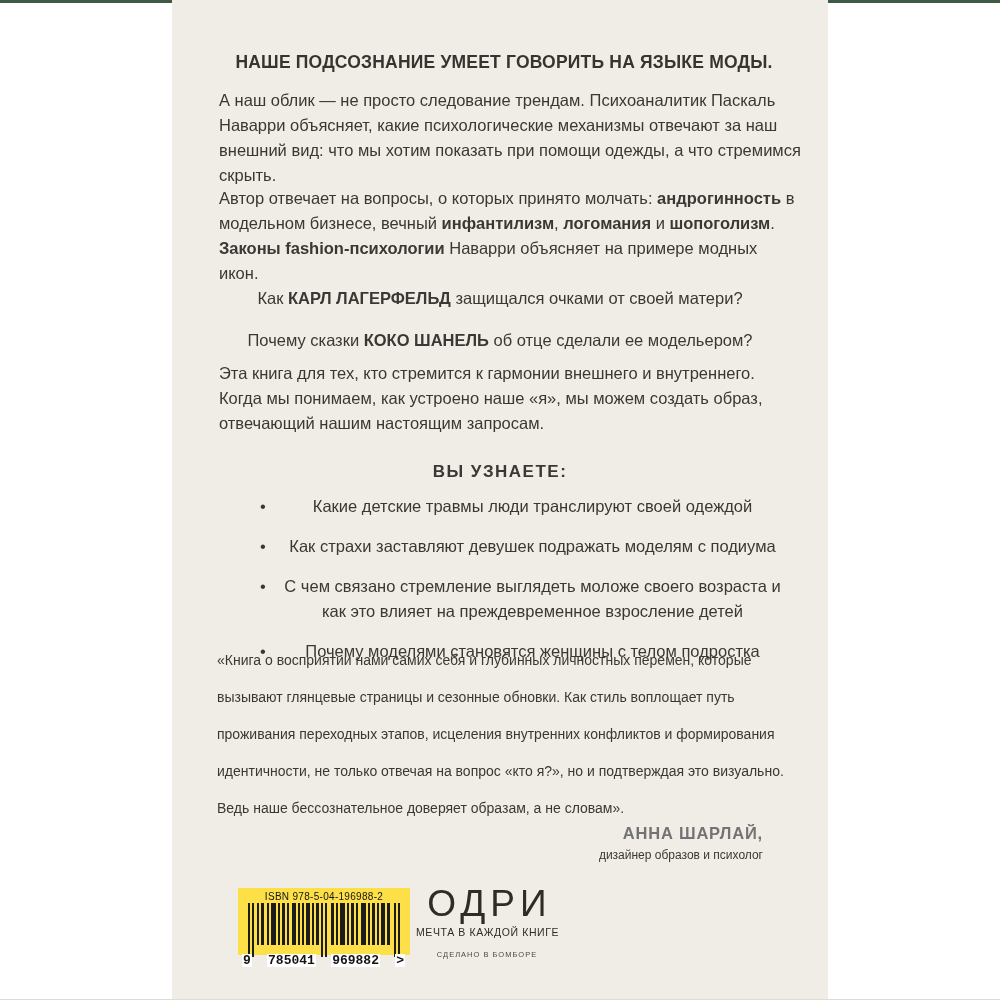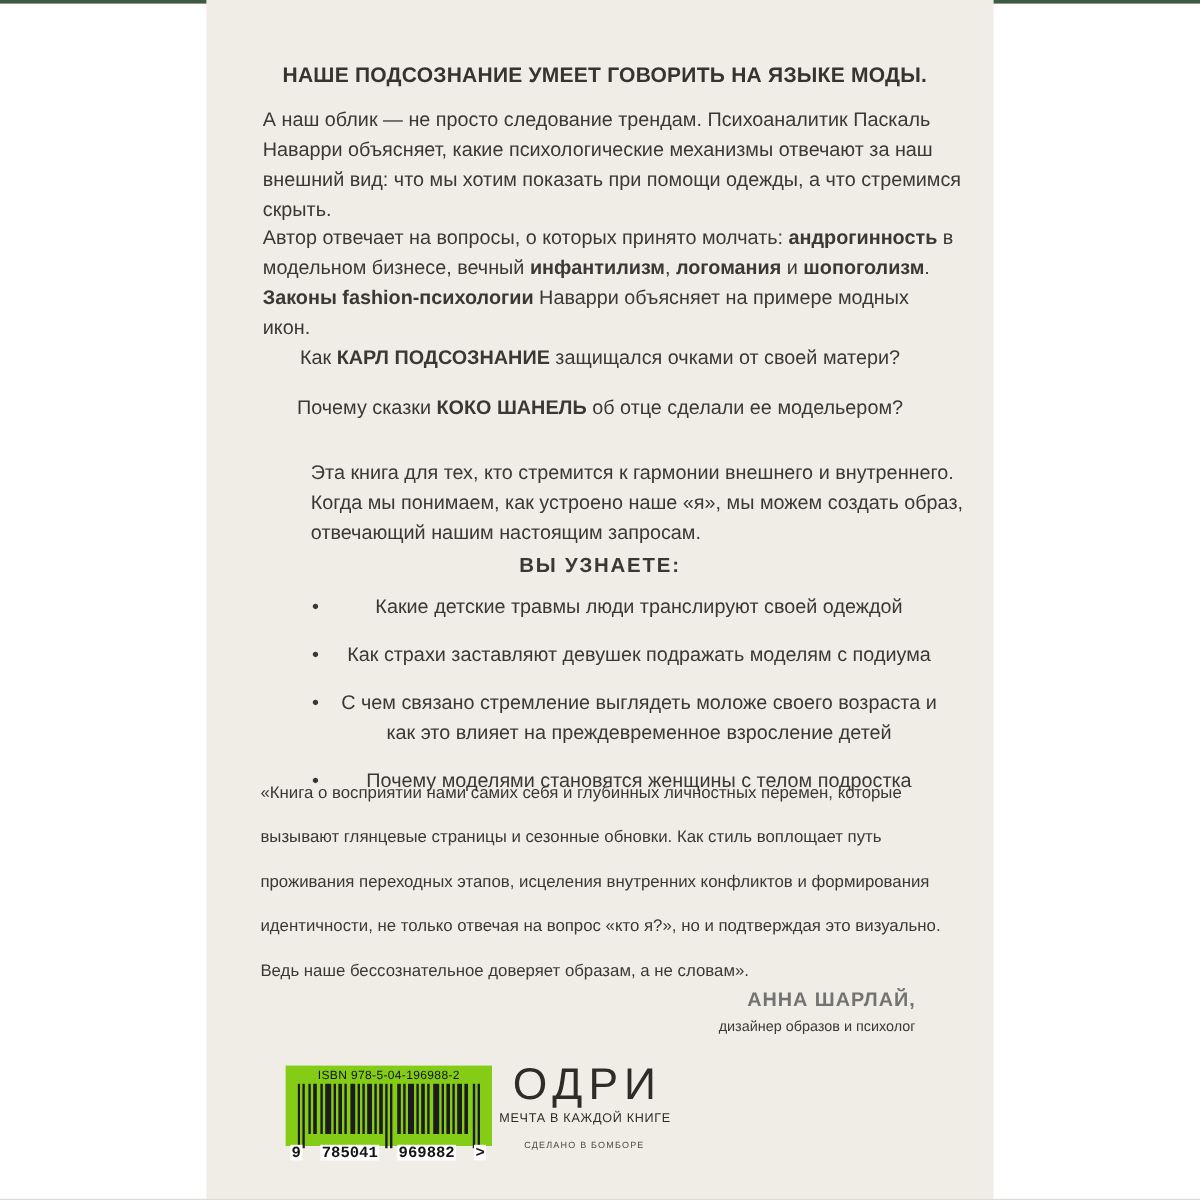--- a/index.html
+++ b/index.html
@@ -21,21 +21,21 @@
   .headline {
     position:absolute; top:48px; left:0; width:100%; margin:4px;
     text-align:center; font-size:17.5px; font-weight:bold; letter-spacing:0.2px; color:#363430;
   }
   .para {
     position:absolute; left:47px; width:582px; margin:0;
     font-size:16.5px; line-height:25px;
   }
   .p1 { top:88px; }
   .p2 { top:186px; }
-  .p3 { top:382px;margin-left:40px; }
+  .p3 { top:361px; }
   .b { font-weight:bold; }
 
   .question {
     position:absolute; left:0; width:100%; margin:0;
     text-align:center; font-size:16.5px;
   }
   .q1 { top:289px; }
   .q2 { top:331px; }
 
   .section-heading {
@@ -54,21 +54,21 @@
     position:absolute; top:642px; left:45px; width:592px; margin:0;
     font-size:14px; line-height:37px;
   }
 
   .attribution { position:absolute; top:824px; right:65px; text-align:right; }
   .attr-name { font-weight:bold; font-size:16.5px; letter-spacing:0.8px; color:#737373; }
   .attr-role { font-size:12px; margin-top:5px; }
 
   .barcode {
     position:absolute; left:66px; top:888px; width:172px; height:67px;
-    background:#84cc16;
+    background:#fde047;
   }
   .isbn { padding-top:3px; text-align:center; font-size:10px; letter-spacing:0.3px; color:#141414; }
   .bars-row { position:relative; height:54px; margin:1px 10px 0; }
   .bars-row svg { display:block; width:100%; height:100%; }
   .digits {
     position:absolute; left:-6px; right:-5px; bottom:-10px;
     display:flex; justify-content:space-between; align-items:flex-end;
     font-family:"Liberation Mono", monospace; font-weight:bold; font-size:13px; color:#141414;
   }
   .digits span { background:#ffffff; padding:0 1px; line-height:13px; }
@@ -88,21 +88,21 @@
   <div class="top-line"></div>
 
   <div class="cover">
 
     <h1 class="headline">НАШЕ ПОДСОЗНАНИЕ УМЕЕТ ГОВОРИТЬ НА ЯЗЫКЕ МОДЫ.</h1>
 
     <p class="para p1">А наш облик — не просто следование трендам. Психоаналитик Паскаль Наварри объясняет, какие психологические механизмы отвечают за наш внешний вид: что мы хотим показать при помощи одежды, а что стремимся скрыть.</p>
 
     <p class="para p2"><span>Автор отвечает на вопросы, о которых принято молчать: </span><span class="b">андрогинность</span><span> в модельном бизнесе, вечный </span><span class="b">инфантилизм</span><span>, </span><span class="b">логомания</span><span> и </span><span class="b">шопоголизм</span><span>. </span><span class="b">Законы fashion-психологии</span><span> Наварри объясняет на примере модных икон.</span></p>
 
-    <p class="question q1"><span>Как </span><span class="b">КАРЛ ПОДСОЗНАНИЕ</span><span> защищался очками от своей матери?</span></p>
+    <p class="question q1"><span>Как </span><span class="b">КАРЛ ЛАГЕРФЕЛЬД</span><span> защищался очками от своей матери?</span></p>
     <p class="question q2"><span>Почему сказки </span><span class="b">КОКО ШАНЕЛЬ</span><span> об отце сделали ее модельером?</span></p>
 
     <p class="para p3">Эта книга для тех, кто стремится к гармонии внешнего и внутреннего. Когда мы понимаем, как устроено наше «я», мы можем создать образ, отвечающий нашим настоящим запросам.</p>
 
     <h2 class="section-heading">ВЫ УЗНАЕТЕ:</h2>
 
     <ul class="bullets">
       <li>Какие детские травмы люди транслируют своей одеждой</li>
       <li>Как страхи заставляют девушек подражать моделям с подиума</li>
       <li>С чем связано стремление выглядеть моложе своего возраста и как это влияет на преждевременное взросление детей</li>

